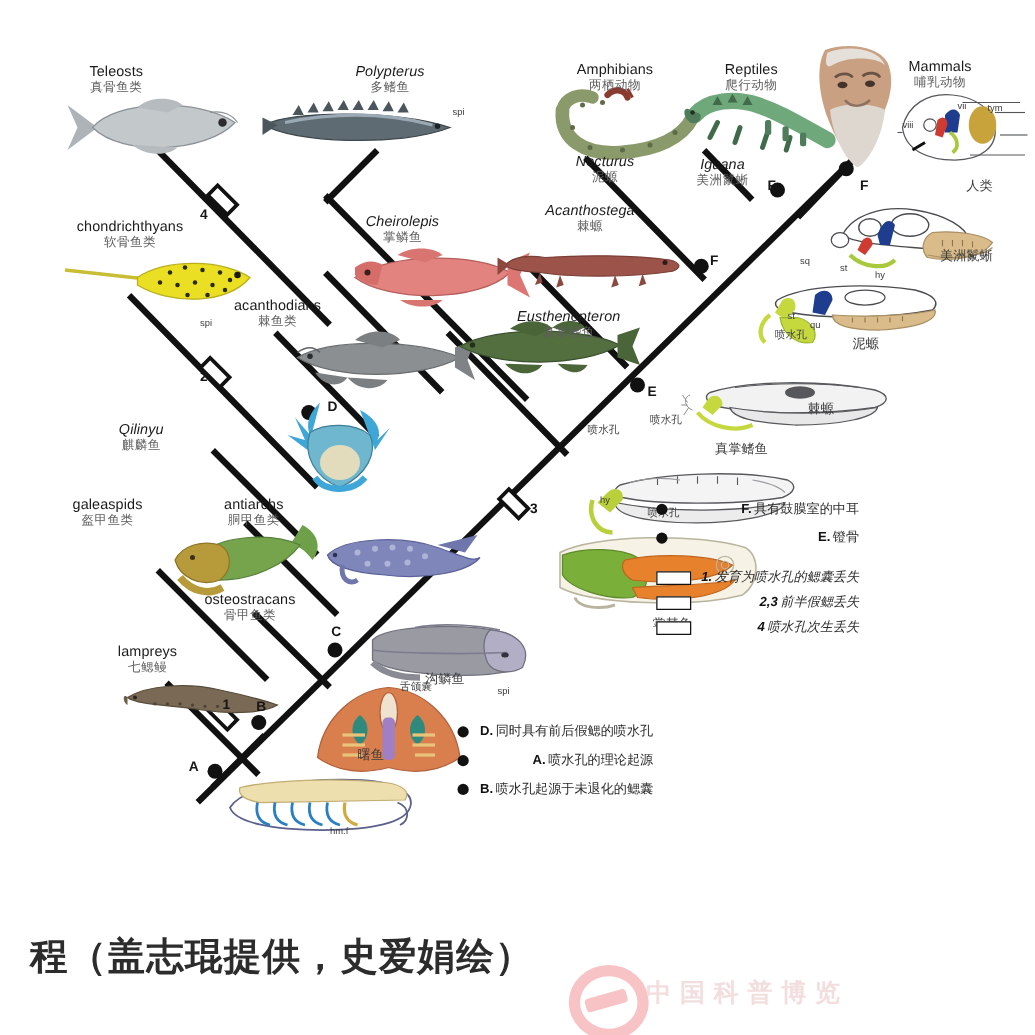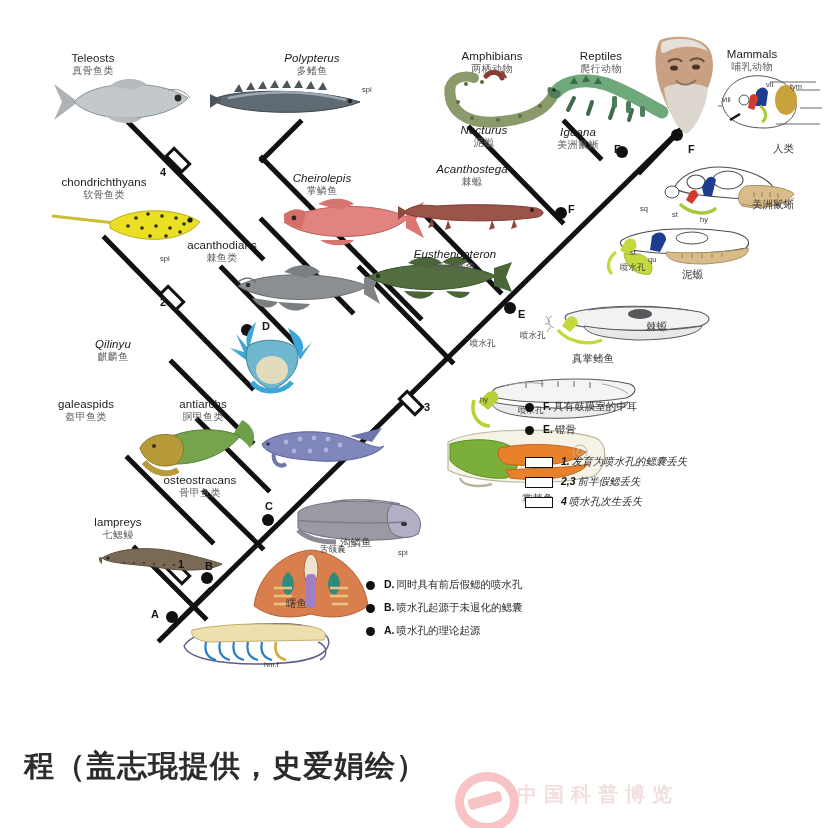--- a/index.html
+++ b/index.html
@@ -23,21 +23,21 @@
   .lbl.ctr{text-align:center;transform:translateX(-50%);}
 
   .nodelbl{position:absolute;font-size:11px;color:#161616;font-weight:600;}
   .numlbl{position:absolute;font-size:11px;color:#161616;font-weight:700;}
   .tiny{position:absolute;font-size:7.5px;color:#3a3a3a;}
   .tinycn{position:absolute;font-size:8.5px;color:#3f3f3f;}
   .skull-cn{position:absolute;font-size:10.5px;color:#3b3b3b;}
 
   
   .legend{position:absolute;}
-  .leg-row{display:flex;align-items:center;margin-bottom:9px;}
+  .leg-row{display:flex;align-items:center;margin-bottom:9px;justify-content:space-between;}
   .leg-row.tight{margin-bottom:6px;font-style:italic;}
   .dot{width:9px;height:9px;border-radius:50%;background:#111;margin-right:9px;flex:0 0 auto;}
   .barmark{width:26px;height:9px;border:1.6px solid #111;background:#fff;margin-right:8px;flex:0 0 auto;}
   .leg-txt{font-size:10.5px;color:#2b2b2b;white-space:nowrap;}
   .leg-key{font-weight:700;color:#111;margin-right:2px;}
 
   
   #caption{
     position:absolute;left:0;top:690px;width:828px;height:138px;
     font-size:30px;font-weight:700;color:#2c2c2c;
@@ -631,25 +631,25 @@
     </div>
   </div>
 
   <div class="legend" style="left:366px;top:578px;">
     <div class="leg-row">
       <span class="dot"></span>
       <span class="leg-txt"><span class="leg-key">D.</span><span>同时具有前后假鳃的喷水孔</span></span>
     </div>
     <div class="leg-row">
       <span class="dot"></span>
-      <span class="leg-txt"><span class="leg-key">B.</span><span>喷水孔起源于未退化的鳃囊</span></span>
+      <span class="leg-txt"><span class="leg-key">A.</span><span>喷水孔的理论起源</span></span>
     </div>
     <div class="leg-row">
       <span class="dot"></span>
-      <span class="leg-txt"><span class="leg-key">A.</span><span>喷水孔的理论起源</span></span>
+      <span class="leg-txt"><span class="leg-key">B.</span><span>喷水孔起源于未退化的鳃囊</span></span>
     </div>
   </div>
 
 </div>
 
 <div id="caption">
   <span class="ind"></span><br>
   <span>程（盖志琨提供，史爱娟绘）</span>
 </div>
 <div id="watermark">

